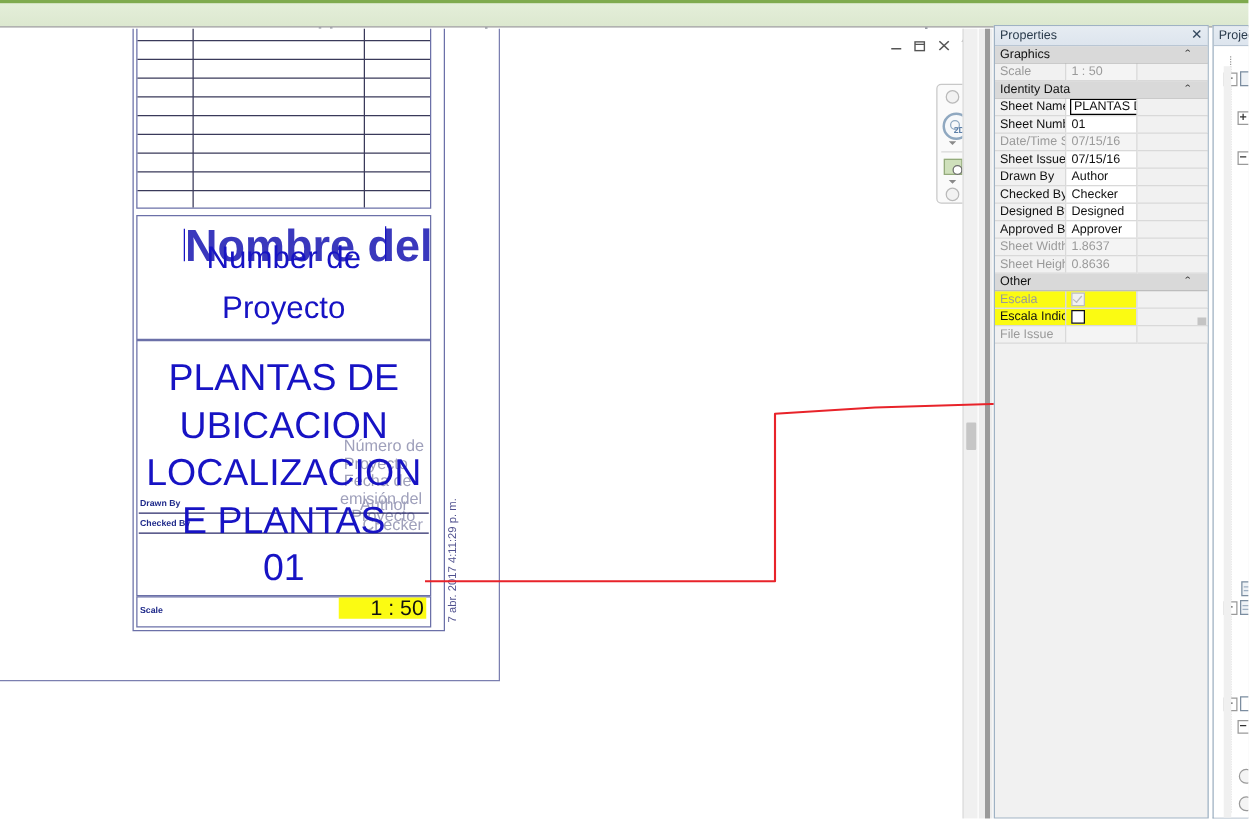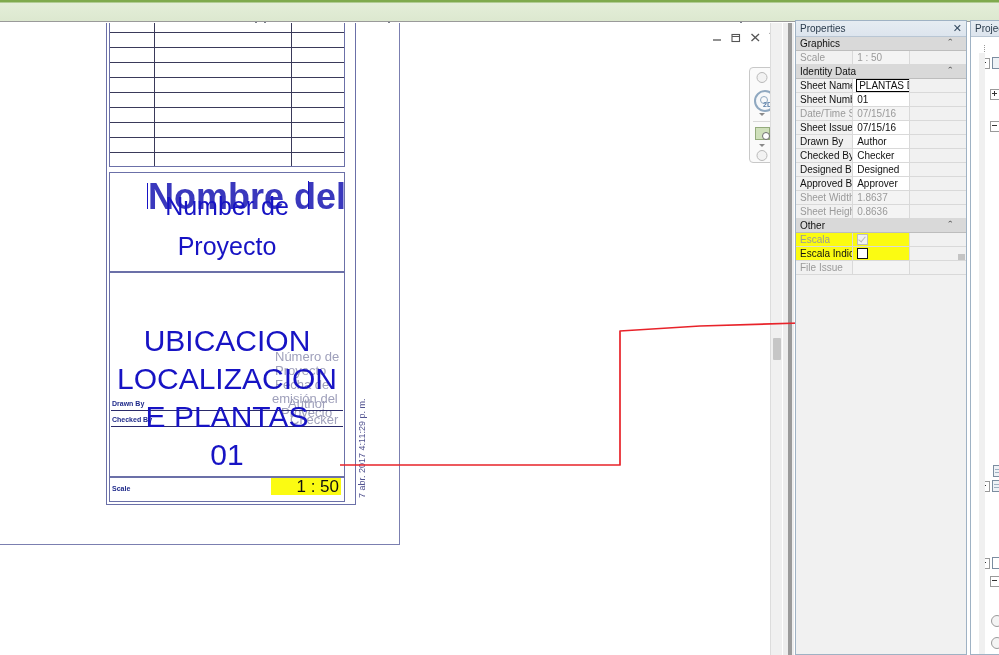--- a/index.html
+++ b/index.html
@@ -595,20 +595,21 @@
     <div class="grey-text" style="left:272px; top:369px; font-size:13px;">emisión del</div>
     <div class="grey-text" style="left:281px; top:383px; font-size:13px;">Proyecto</div>
     <div class="grey-text" style="left:288px; top:374px; font-size:13px;">Author</div>
     <div class="grey-text" style="left:290px; top:390px; font-size:13px;">Checker</div>
 
     <div class="tiny-label" style="left:112px; top:377px;">Drawn By</div>
     <div class="hairline" style="left:111px; top:387px; width:232px; background:#2a2a6a;"></div>
     <div class="tiny-label" style="left:112px; top:393px;">Checked By</div>
     <div class="hairline" style="left:111px; top:403px; width:232px; background:#2a2a6a;"></div>
 
+    <div class="blue-text" style="left:109px; top:265px; width:236px; font-size:30px;">PLANTAS DE</div>
     <div class="blue-text" style="left:109px; top:303px; width:236px; font-size:30px;">UBICACION</div>
     <div class="blue-text" style="left:100px; top:341px; width:254px; font-size:30px;">LOCALIZACION</div>
     <div class="blue-text" style="left:109px; top:379px; width:236px; font-size:30px;">E PLANTAS</div>
     <div class="blue-text" style="left:109px; top:417px; width:236px; font-size:30px;">01</div>
 
     <div class="tb-box" id="scale-box"></div>
     <div class="tiny-label" style="left:112px; top:462px;">Scale</div>
     <div class="blue-text hl-yellow" style="left:271px; top:455px; width:68px; font-size:17px; color:#111; text-align:right; padding-right:2px;">1 : 50</div>
 
     <div class="vert-date" style="left:357px; top:475px;">7 abr. 2017 4:11:29 p. m.</div>

